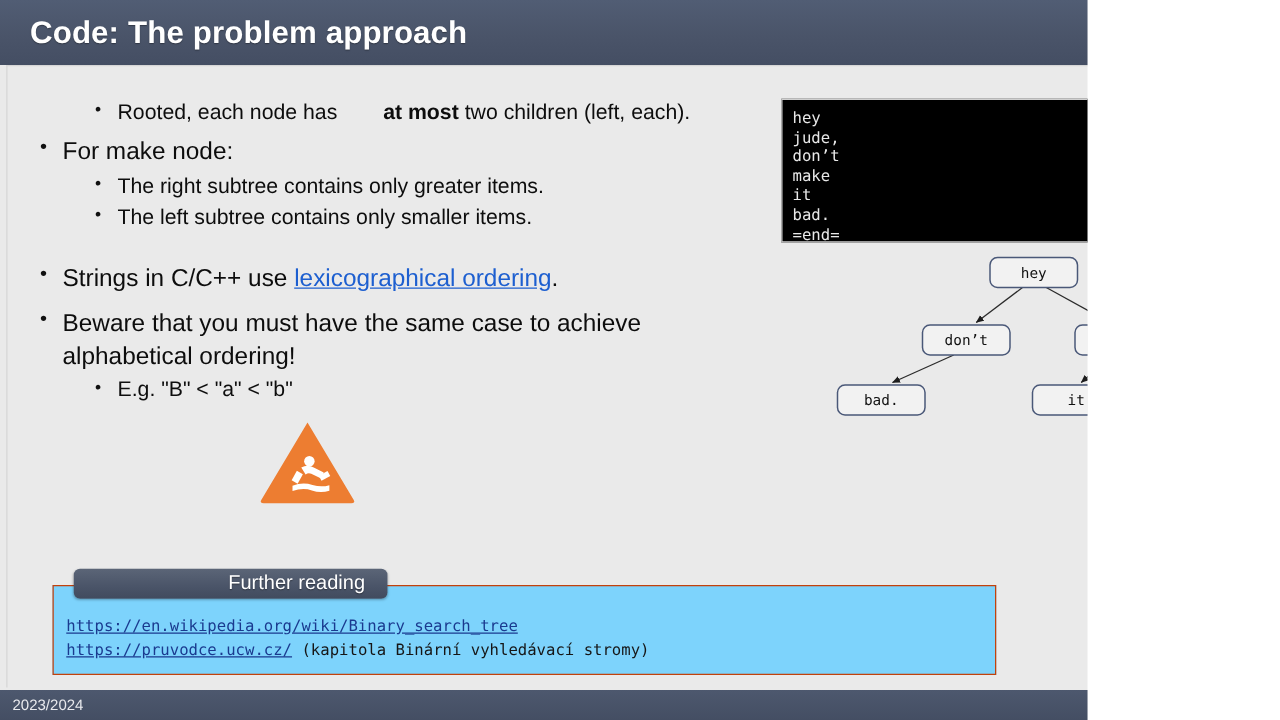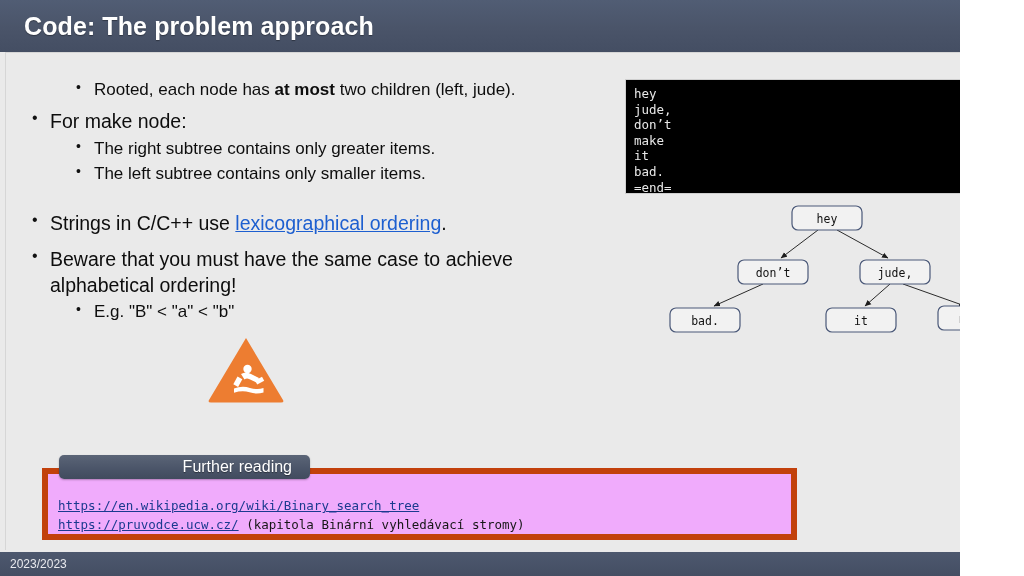--- a/index.html
+++ b/index.html
@@ -8,21 +8,21 @@
     background: #ffffff;
   }
   body {
     width: 1024px;
     height: 576px;
     overflow: hidden;
     font-family: "Liberation Sans", sans-serif;
   }
   #slide {
     position: relative;
-    width: 960px;
+    width: 870px;
     height: 576px;
     background: #eaeaea;
     box-sizing: border-box;
     overflow: hidden;
   }
   
   #slide-frame {
     position: absolute;
     left: 5px;
     top: 52px;
@@ -90,21 +90,21 @@
   .b2::before {
     content: "\2022";
     position: absolute;
     left: 48px;
     top: -1px;
     font-size: 14px;
     color: #111;
   }
   .spacer-gap { height: 25px; }
   .gap-sm { height: 7px; }
-  b.strong { font-weight: bold; }
+  b.strong { font-weight: bold; margin-left: 32px; }
   a.inline-link {
     color: #1d5fd0;
     text-decoration: underline;
   }
 
   
   #warn-triangle {
     position: absolute;
     left: 207px;
     top: 336px;
@@ -158,22 +158,22 @@
     fill: none;
   }
 
   
   #further-reading {
     position: absolute;
     left: 42px;
     top: 468px;
     width: 755px;
     height: 72px;
-    background: #f0abfc;
-    border: 6px solid #c2410c;
+    background: #7dd3fc;
+    border: 1px solid #c2410c;
     box-sizing: border-box;
   }
   #further-reading-tab {
     position: absolute;
     left: 59px;
     top: 455px;
     width: 251px;
     height: 24px;
     border-radius: 5px;
     background: linear-gradient(180deg, #5b6577 0%, #4a5468 60%, #414b5e 100%);
@@ -247,21 +247,21 @@
 
   <div id="slide-frame"></div>
 
   <div id="title-bar">
     <div class="title-text">Code: The problem approach</div>
   </div>
 
   <div id="bullets">
 
 
-    <div class="b2"><span>Rooted, each node has </span><b class="strong">at most</b><span> two children (left, jude).</span></div>
+    <div class="b2"><span>Rooted, each node has </span><b class="strong">at most</b><span> two children (left, each).</span></div>
 
     <div class="gap-sm"></div>
 
     <div class="b1">For make node:</div>
 
     <div class="b2">The right subtree contains only greater items.</div>
     <div class="b2">The left subtree contains only smaller items.</div>
 
     <div class="spacer-gap"></div>
 
@@ -342,17 +342,17 @@
     <div id="fr-links">
       <div><a href="#">https://en.wikipedia.org/wiki/Binary_search_tree</a></div>
       <div><a href="#">https://pruvodce.ucw.cz/</a><span class="plain"> (kapitola Binární vyhledávací stromy)</span></div>
     </div>
   </div>
   <div id="further-reading-tab">
     <div class="fr-title">Further reading</div>
   </div>
 
   <div id="footer">
-    <div class="f-left">2023/2023</div>
+    <div class="f-left">2023/2024</div>
     <div class="f-right">17</div>
   </div>
 
 </div>
 
 </body></html>

